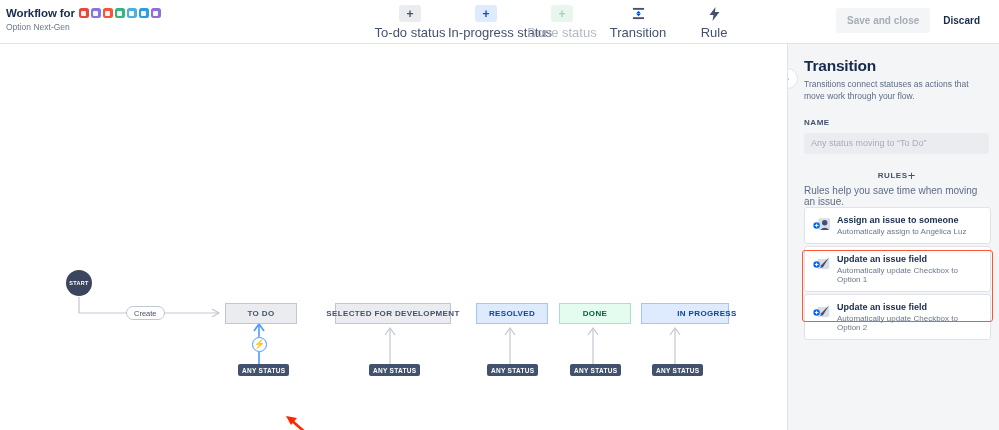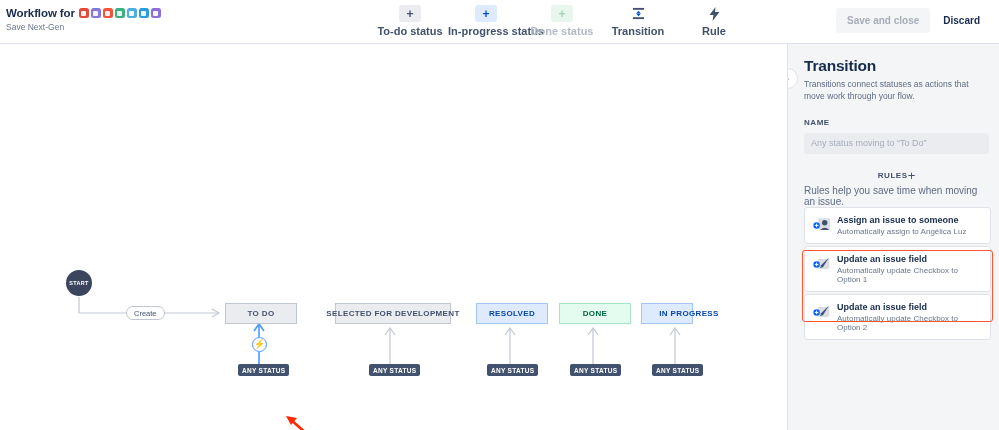--- a/index.html
+++ b/index.html
@@ -39,21 +39,21 @@
   .tool { width: 76px; text-align: center; cursor: pointer; }
   .tool-ico {
     width: 22px; height: 17px; margin: 0 auto 3px; border-radius: 3px;
     display: flex; align-items: center; justify-content: center;
     font-size: 12px; line-height: 1; font-weight: bold;
   }
   .tool-todo .tool-ico { background: #ebecf0; color: #42526e; }
   .tool-prog .tool-ico { background: #deebff; color: #0052cc; }
   .tool-done .tool-ico { background: #e8f6ee; color: #9fd6b8; }
   .tool-plain .tool-ico { background: transparent; color: #42526e; }
-  .tool-lbl { font-size: 11px; color: #42526e; white-space: nowrap; font-weight: 700; }
+  .tool-lbl { font-size: 13px; color: #42526e; white-space: nowrap; font-weight: 400; }
   .tool-done .tool-lbl { color: #b3bac5; }
 
   .hdr-actions { position: absolute; right: 10px; top: 8px; display: flex; align-items: center; gap: 4px; }
   .btn-save {
     font-size: 10px; font-weight: bold; color: #a5adba;
     background: #f4f5f7; border: none; border-radius: 3px;
     padding: 7px 11px; cursor: default;
   }
   .btn-discard {
     font-size: 10px; font-weight: bold; color: #172b4d;
@@ -162,21 +162,21 @@
         <span class="avatars" id="avatars">
             <span class="av" style="background: rgb(229, 73, 58);"></span>
             <span class="av" style="background: rgb(135, 119, 217);"></span>
             <span class="av" style="background: rgb(244, 84, 60);"></span>
             <span class="av" style="background: rgb(54, 179, 126);"></span>
             <span class="av" style="background: rgb(79, 173, 224);"></span>
             <span class="av" style="background: rgb(45, 156, 219);"></span>
             <span class="av" style="background: rgb(142, 111, 216);"></span>
           </span>
       </div>
-      <div class="brand-sub">Save Next-Gen</div>
+      <div class="brand-sub">Option Next-Gen</div>
     </div>
 
     <div class="tools" id="tools">
         <div class="tool tool-todo">
           <div class="tool-ico">+</div>
           <div class="tool-lbl">To-do status</div>
         </div>
         <div class="tool tool-prog">
           <div class="tool-ico">+</div>
           <div class="tool-lbl">In-progress status</div>
@@ -239,21 +239,21 @@
     </svg>
 
     <div class="start-node" style="left:66px;top:226px;">START</div>
     <div class="pill" style="left:126px;top:262px;">Create</div>
 
     <div id="nodes">
         <div class="node n-grey" style="left: 225px; top: 259px; width: 72px;">TO DO</div>
         <div class="node n-grey" style="left: 335px; top: 259px; width: 116px;">SELECTED FOR DEVELOPMENT</div>
         <div class="node n-blue" style="left: 476px; top: 259px; width: 72px;">RESOLVED</div>
         <div class="node n-green" style="left: 559px; top: 259px; width: 72px;">DONE</div>
-        <div class="node n-blue" style="left: 641px; top: 259px; width: 52px; padding-left: 44px;">IN PROGRESS</div>
+        <div class="node n-blue" style="left: 641px; top: 259px; width: 88px; padding-left: 44px;">IN PROGRESS</div>
       </div>
 
     <div class="bolt-badge" style="left:252px;top:293px;">⚡</div>
 
     <div id="anystatuses">
         <div class="anystatus" style="left: 238px; top: 320px;">ANY STATUS</div>
         <div class="anystatus" style="left: 369px; top: 320px;">ANY STATUS</div>
         <div class="anystatus" style="left: 487px; top: 320px;">ANY STATUS</div>
         <div class="anystatus" style="left: 570px; top: 320px;">ANY STATUS</div>
         <div class="anystatus" style="left: 652px; top: 320px;">ANY STATUS</div>

